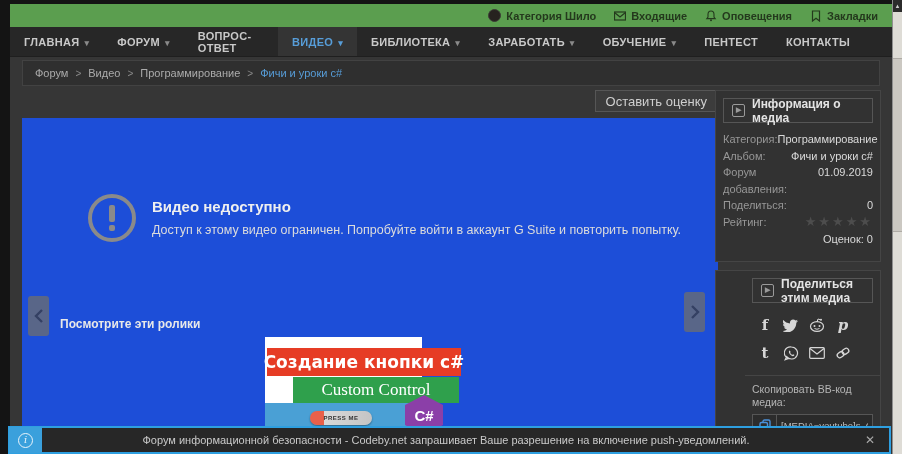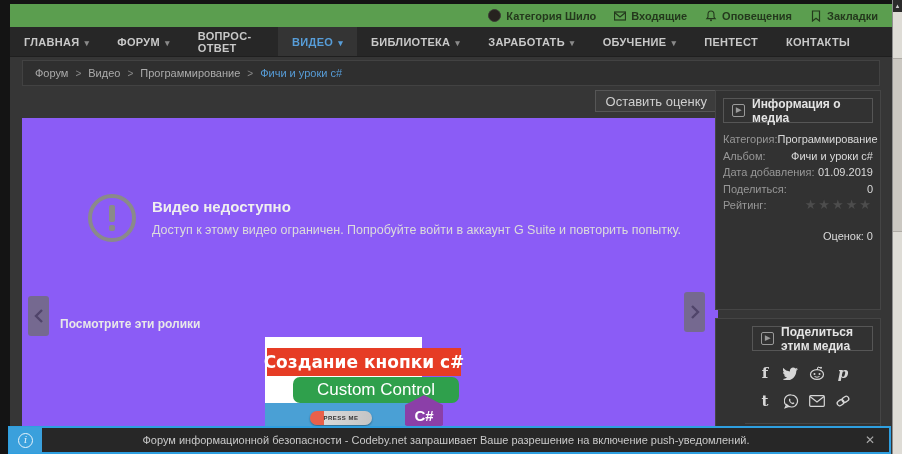--- a/index.html
+++ b/index.html
@@ -37,21 +37,21 @@
   
   .action-row { position:absolute; left:12px; top:86px; width:696px; display:flex;
                 justify-content:flex-end; gap:7px; }
   .btn { height:22px; display:flex; align-items:center; padding:0 10px; background:#3c3c3c;
          border:1px solid #565656; color:#cfcfcf; font-size:13px; cursor:pointer; }
   .btn-group { display:flex; }
   .btn-group .btn.icon-part { border-left:none; padding:0 6px; }
   .bm-ico svg { display:block; }
 
   
-  .player { position:absolute; left:12px; top:114px; width:696px; height:316px; background:#8b5cf6;
+  .player { position:absolute; left:12px; top:114px; width:696px; height:316px; background:#1d4ed8;
             overflow:hidden; }
   .err { position:absolute; left:66px; top:76px; display:flex; align-items:flex-start; gap:16px; }
   .err-icon { width:48px; height:48px; border:4px solid #8a8a8a; border-radius:50%;
               display:flex; flex-direction:column; align-items:center; justify-content:center; gap:3px; }
   .err-icon .bar { width:6px; height:17px; background:#8a8a8a; border-radius:2px; }
   .err-icon .dot { width:6px; height:6px; background:#8a8a8a; border-radius:2px; }
   .err-title { color:#efefef; font-size:15px; font-weight:bold; margin:4px 0 8px; }
   .err-text  { color:#dcdcdc; font-size:12.5px; }
 
   .related-label { position:absolute; left:38px; top:199px; color:#e8e8e8; font-size:12px; font-weight:bold; }
@@ -62,21 +62,21 @@
   .chev.right { left:662px; top:174px; }
 
   
   .thumb { position:absolute; left:243px; top:219px; width:157px; height:97px; background:#ffffff;
            cursor:pointer; }
   .thumb-red { position:absolute; left:2px; top:11px; width:194px; height:28px; background:#e63c25;
                display:flex; align-items:center; justify-content:center; color:#fff; font-size:17px;
                font-weight:bold; font-family:"DejaVu Sans", sans-serif; white-space:nowrap; }
   .thumb-green { position:absolute; left:28px; top:40px; width:166px; height:26px; background:#2fa04c;
                display:flex; align-items:center; justify-content:center; color:#fff; font-size:17px;
-               font-family:Liberation Sans, sans-serif;border-radius:7px; }
+               font-family:Liberation Serif, serif; }
   .thumb-blue { position:absolute; left:0; bottom:0; width:100%; height:31px; background:#4aa0d5; }
   .pressme { position:absolute; left:45px; top:8px; width:62px; height:14px; border-radius:7px;
              background:linear-gradient(90deg,#e8604a 0 22%, #d9d9d9 22%, #c4c4c4);
              display:flex; align-items:center; justify-content:center; font-size:6px; font-weight:bold;
              color:#333; letter-spacing:.5px; box-shadow:0 1px 2px rgba(0,0,0,.4); }
   .cs-logo { position:absolute; left:140px; top:-8px; width:38px; height:40px; background:#8b3fa8;
              clip-path:polygon(50% 0,100% 25%,100% 75%,50% 100%,0 75%,0 25%);
              display:flex; align-items:center; justify-content:center; color:#fff; font-weight:bold;
              font-size:15px; }
 
@@ -84,21 +84,21 @@
   .sidebar { position:absolute; left:705px; top:86px; width:166px; }
   .panel { border:1px solid #454545; background:#323232; margin-bottom:8px; padding:7px; }
   .panel-head { border:1px solid #565656; height:25px; display:flex; align-items:center; gap:7px;
                 padding:0 8px; color:#e4e4e4; font-size:12px; font-weight:bold; margin-bottom:8px; }
   .ph-icon { width:13px; height:13px; border:1px solid #9a9a9a; border-radius:2px; position:relative; flex:none; }
   .ph-icon::before { content:"▶"; position:absolute; left:3px; top:1px; font-size:7px; color:#9a9a9a; }
   .mi-row { display:flex; justify-content:space-between; font-size:11px; line-height:16.5px; }
   .mi-label { color:#979797; }
   .mi-value { color:#dadada; text-align:right; }
   .stars { color:#4d4d4d; font-size:13px; letter-spacing:2px; font-family:"DejaVu Sans", sans-serif; }
-  .votes-row { text-align:right; font-size:11px; color:#dadada; margin-top:16px; }
+  .votes-row { text-align:right; font-size:11px; color:#dadada; margin-top:3px; }
 
   .share-icons { display:flex; flex-wrap:wrap; gap:4px 0; padding:2px 0 6px; }
   .sh { width:26px; height:24px; display:flex; align-items:center; justify-content:center;
         color:#d6d6d6; cursor:pointer; }
   .sh .ltr { font-family:"DejaVu Serif", serif; font-weight:bold; font-size:15px; }
   .sh svg { display:block; }
   .share-divider { border-top:1px solid #454545; margin:4px -7px 7px; }
   .bb-label { font-size:10.5px; color:#b5b5b5; margin:2px 0 5px; line-height:13px; }
   .bb-group { display:flex; margin-bottom:8px; }
   .bb-copy { width:24px; height:22px; border:1px solid #565656; border-right:none; background:#2c2c2c;
@@ -246,35 +246,35 @@
         <div class="thumb-green">Custom Control</div>
         <div class="thumb-blue">
           <div class="pressme">PRESS ME</div>
           <div class="cs-logo">C#</div>
         </div>
       </div>
     </div>
 
     <div class="sidebar">
 
-      <div class="panel" style="height:220px;">
+      <div class="panel" style="height:172px;">
         <div class="panel-head">
           <span class="ph-icon"></span>
           <span>Информация о медиа</span>
         </div>
         <div class="mi-row">
           <span class="mi-label">Категория:</span>
           <span class="mi-value">Программирование</span>
         </div>
         <div class="mi-row">
           <span class="mi-label">Альбом:</span>
           <span class="mi-value">Фичи и уроки c#</span>
         </div>
         <div class="mi-row">
-          <span class="mi-label">Дата добавления:</span>
+          <span class="mi-label">Форум добавления:</span>
           <span class="mi-value">01.09.2019</span>
         </div>
         <div class="mi-row">
           <span class="mi-label">Поделиться:</span>
           <span class="mi-value">0</span>
         </div>
         <div class="mi-row">
           <span class="mi-label">Рейтинг:</span>
           <span class="stars">★★★★★</span>
         </div>

